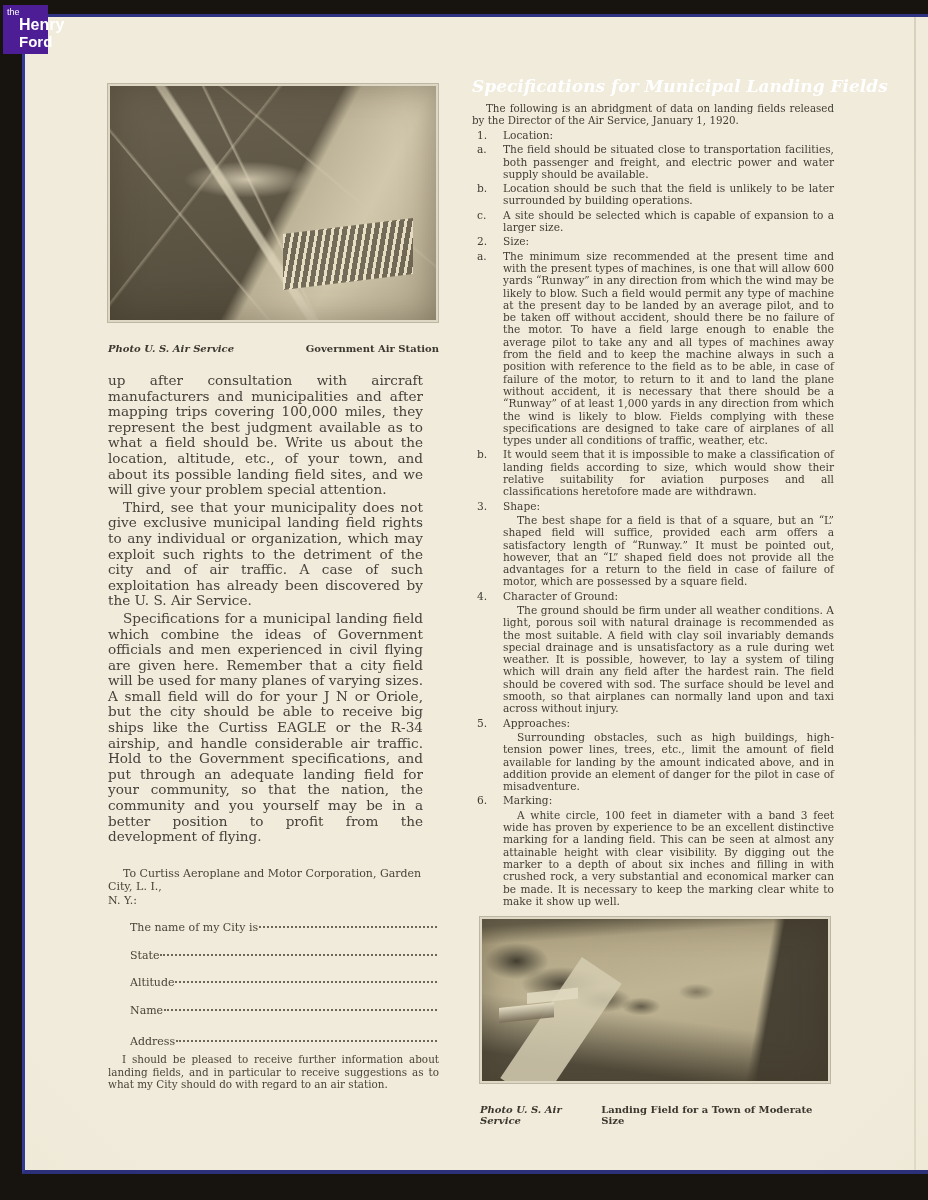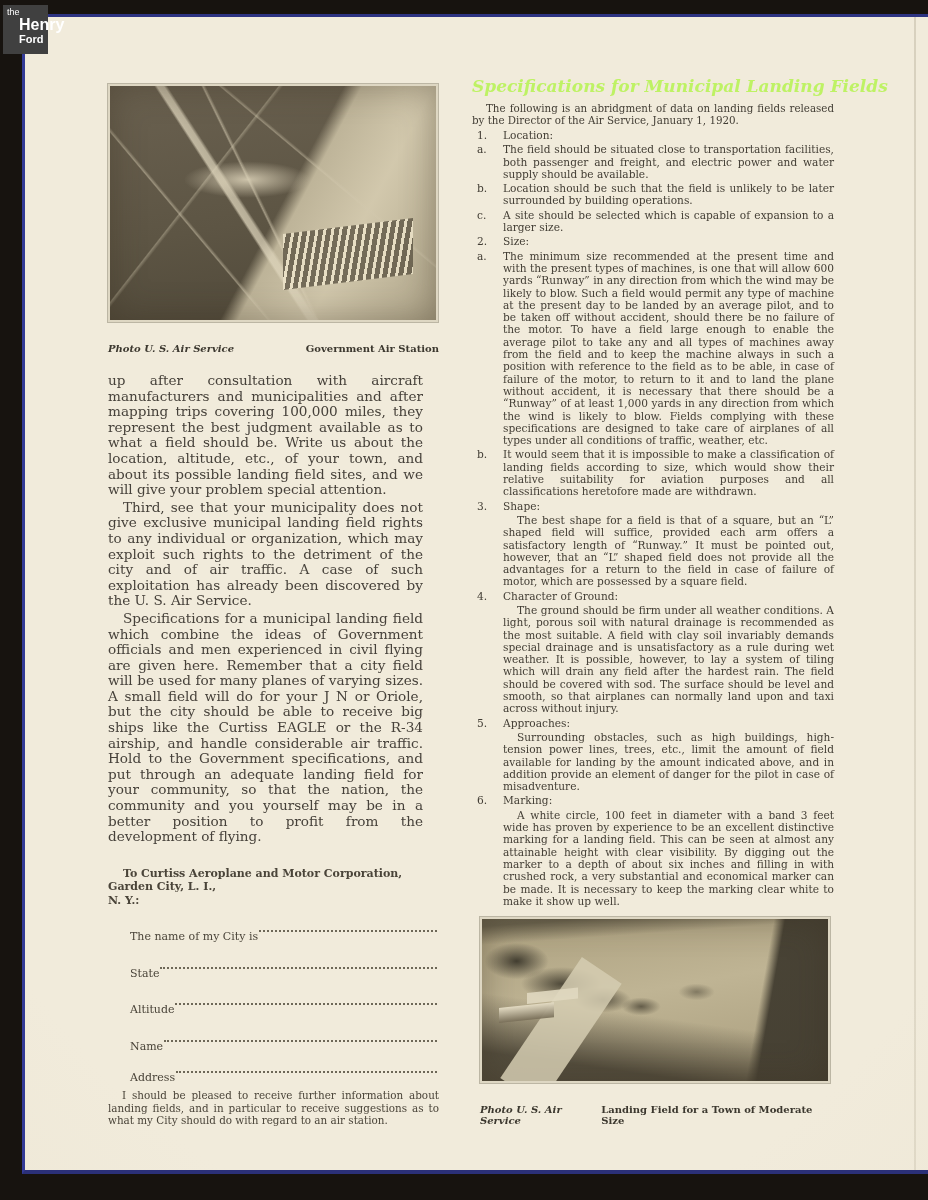--- a/index.html
+++ b/index.html
@@ -17,27 +17,27 @@
     border-bottom:4px solid #2b3078;
     box-sizing:border-box;
   }
   .sheet::after{ 
     content:"";position:absolute;top:0;right:12px;width:2px;height:100%;
     background:linear-gradient(to bottom, rgba(150,140,115,.28), rgba(150,140,115,.18));
   }
   
   .logo{
     position:absolute;left:3px;top:5px;width:45px;height:49px;
-    background:#404040;color:#fff;z-index:5;
+    background:#4c1d95;color:#fff;z-index:5;
     font-family:"Liberation Sans", sans-serif;line-height:1;
     padding:3px 0 0 4px;box-sizing:border-box;
   }
   .logo .the{font-size:9px;display:block;}
   .logo .l1{font-size:16px;font-weight:bold;display:block;margin:0 0 0 12px;}
-  .logo .l2{font-size:11px;font-weight:bold;display:block;margin:1px 4px 0 12px;}
+  .logo .l2{font-size:15px;font-weight:bold;display:block;margin:1px 4px 0 12px;}
   
   .col-left{position:absolute;left:108px;top:84px;width:331px;color:#46413a;}
   .col-right{position:absolute;left:472px;top:76px;width:362px;color:#423d34;}
   
   .photo{border:2px solid #ded7c3;box-sizing:border-box;
          box-shadow:0 0 0 1px rgba(90,82,64,.35), inset 0 0 34px rgba(55,45,28,.38);}
   .photo1{
     width:330px;height:238px;position:relative;overflow:hidden;
     background-color:#655c4a;
     background-image:
@@ -86,29 +86,29 @@
   .cap2{width:350px;margin-left:8px;}
   
   .body-text{font-size:13.6px;line-height:15.6px;text-align:justify;margin-top:19px;}
   .body-text p{margin:0 16px 2px 0;}
   .body-text p.ind{text-indent:15px;}
   .civic-head{font-size:14.5px;font-weight:bold;font-style:italic;text-align:center;
               margin:7px 0 3px 0;color:#37332b;}
   .it{}
   
   .form{font-size:11px;line-height:13.5px;margin-top:22px;color:#4a4439;}
-  .form-to{text-indent:15px;font-weight:bold;}
-  .form-row{display:flex;align-items:flex-start;margin:23px 0 0 22px;}
+  .form-to{text-indent:15px;}
+  .form-row{display:flex;align-items:center;margin:14px 0 0 22px;}
   .form-row .lbl{white-space:nowrap;}
   .form-row .leader{flex:1;border-bottom:2px dotted rgba(86,80,63,.85);margin:0 2px 2px 1px;height:0;}
   .form-row.addr{margin-top:18px;}
   .form-note{font-size:10.4px;line-height:12.8px;text-indent:14px;text-align:justify;margin-top:4px;}
   
   .spec-title{font-size:17px;font-weight:bold;font-style:italic;text-align:center;
-              white-space:nowrap;color:#bef264;margin:0 0 6px 0;}
+              white-space:nowrap;color:#ffffff;margin:0 0 6px 0;}
   .spec-intro{font-size:10.3px;line-height:12px;text-indent:14px;text-align:justify;margin:0 0 3px 0;}
   .spec{font-size:10.6px;line-height:12.3px;text-align:justify;}
   .spec-row{display:grid;grid-template-columns:31px 1fr;margin-top:2px;}
   .spec-row .n{padding-left:5px;}
   .spec-row .t{}
   .spec-body{text-indent:14px;}
   .rc-photo{margin-top:10px;}
 </style>
 </head>
 <body>

